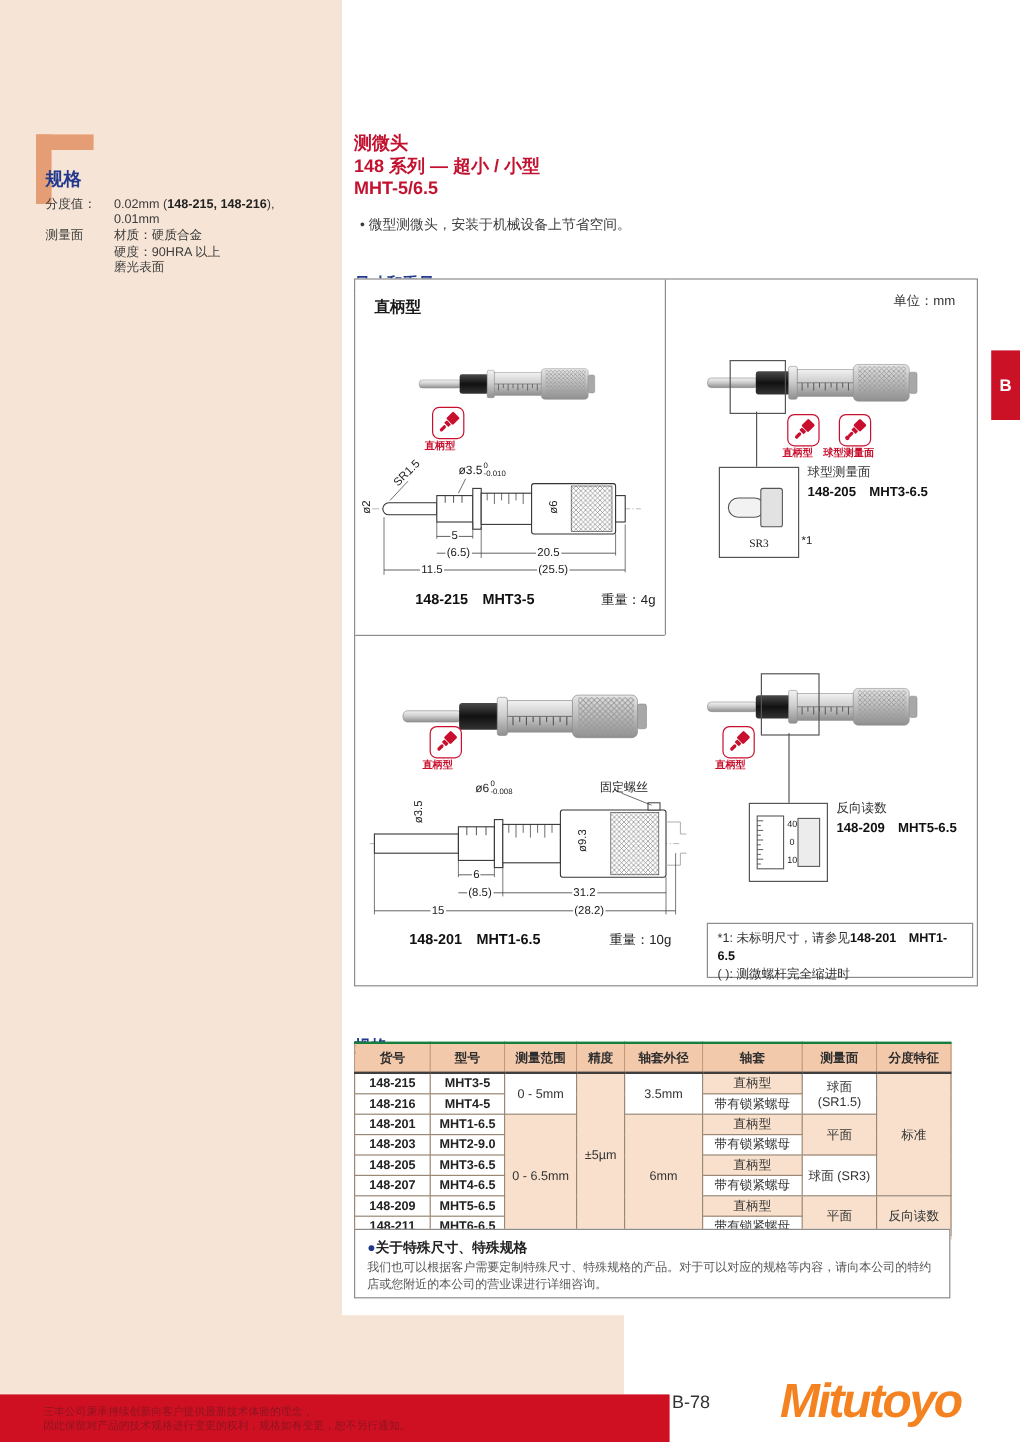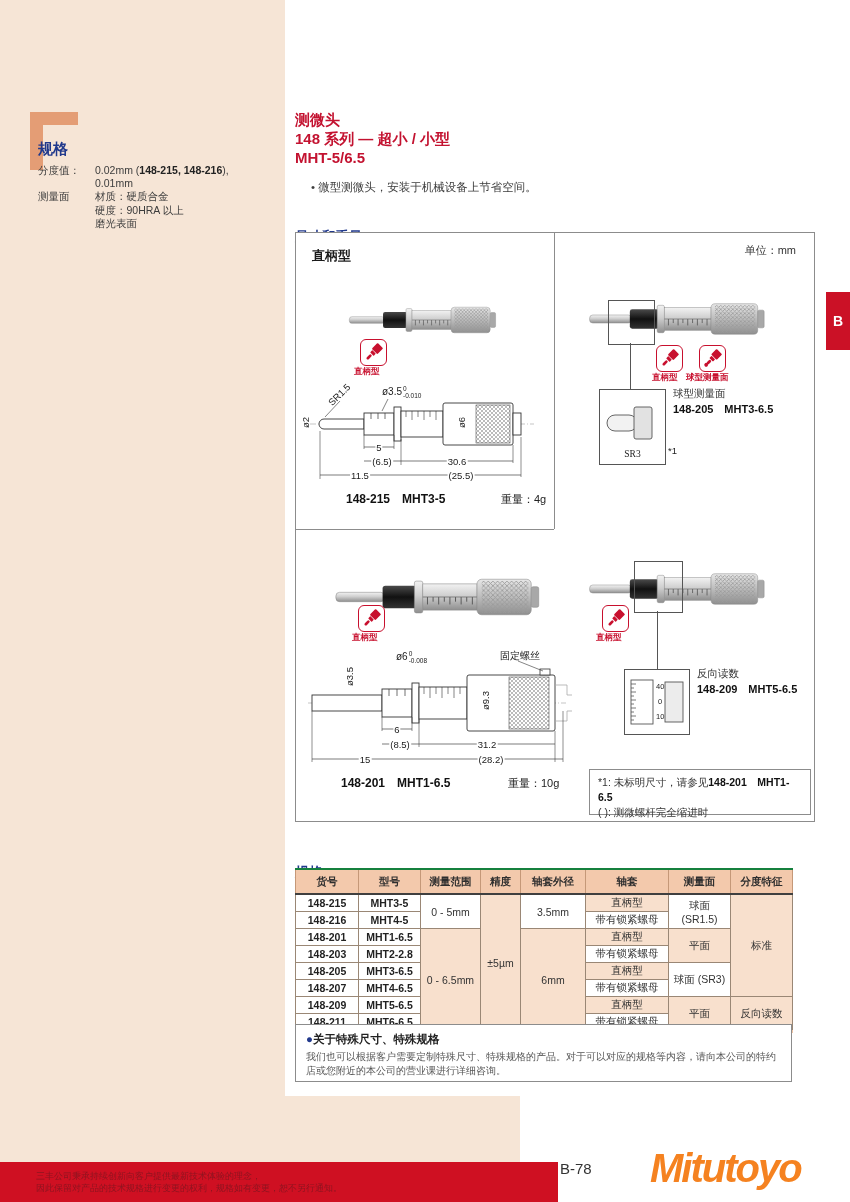--- a/index.html
+++ b/index.html
@@ -10,21 +10,21 @@
   .bottom-beige{position:absolute;left:0;top:1096px;width:520px;height:66px;background:#f6e5d6;}
   .bracket-h{position:absolute;left:30px;top:112px;width:48px;height:13px;background:#e49d75;}
   .bracket-v{position:absolute;left:30px;top:112px;width:13px;height:58px;background:#e49d75;}
   .side-head{position:absolute;left:38px;top:140px;font-size:15px;font-weight:bold;color:#21398c;}
   .specs{position:absolute;left:38px;top:164px;width:235px;font-size:10.5px;line-height:13.2px;color:#3c3c3c;}
   .spec-row{display:flex;}
   .spec-label{width:57px;flex:none;}
   .spec-val b{font-weight:bold;color:#222;}
   
   .title{position:absolute;left:295px;top:110px;font-size:15px;font-weight:bold;color:#c31230;line-height:19px;}
-  .bullet-line{position:absolute;left:311px;top:180px;font-size:11.5px;color:#3c3c3c;}
+  .bullet-line{position:absolute;left:300px;top:180px;font-size:11.5px;color:#3c3c3c;}
   .bullet-line::before{content:"• ";}
   .h-blue{position:absolute;font-weight:bold;color:#21398c;margin-top:24px;}
   
   .dbox{position:absolute;left:295px;top:232px;width:518px;height:588px;border:1px solid #8c8c8c;background:#fff;}
   .dbox .unit{position:absolute;right:18px;top:10px;font-size:11px;color:#333;}
   .vline{position:absolute;left:258px;top:0;width:1px;height:296px;background:#8c8c8c;}
   .hline{position:absolute;left:0;top:296px;width:258px;height:1px;background:#8c8c8c;}
   .sec-label{position:absolute;left:16px;top:14px;font-size:13px;font-weight:bold;color:#1a1a1a;}
   .photo{position:absolute;}
   .photo svg{width:100%;height:100%;display:block;}
@@ -201,21 +201,21 @@
       </svg>
       <span class="rot45" style="left:22px;top:0px;">SR1.5</span>
       <span class="rot" style="left:-4px;top:28px;">ø2</span>
       <span class="dlabel" style="left:78px;top:-3px;"><span>ø3.5</span><span class="tolstack">
             <i>0</i>
             <i>-0.010</i>
           </span></span>
       <span class="rot" style="left:152px;top:28px;">ø6</span>
       <span class="dim" style="left:75px;top:58px;">5</span>
       <span class="dim" style="left:78px;top:72px;">(6.5)</span>
-      <span class="dim" style="left:153px;top:72px;">30.6</span>
+      <span class="dim" style="left:153px;top:72px;">20.5</span>
       <span class="dim" style="left:56px;top:86px;">11.5</span>
       <span class="dim" style="left:157px;top:86px;">(25.5)</span>
     </div>
     <span class="cap-part" style="left:50px;top:258px;">148-215　MHT3-5</span>
     <span class="cap-weight" style="left:205px;top:259px;">重量：4g</span>
 
     <div class="photo" style="left:292px;top:55px;width:185px;height:62px;">
       <svg viewBox="0 0 230 64">
         <rect x="2" y="27" width="52" height="10" rx="4" fill="url(#gmetal)" stroke="#8a8a8a" stroke-width="0.6"></rect>
         <rect x="52" y="20" width="36" height="24" rx="3" fill="url(#gdark)"></rect>
@@ -410,21 +410,21 @@
       <tr>
         <td class="b w">148-201</td>
         <td class="b w">MHT1-6.5</td>
         <td rowspan="6" class="p">0 - 6.5mm</td>
         <td rowspan="6" class="p">6mm</td>
         <td class="p">直柄型</td>
         <td rowspan="2" class="p">平面</td>
       </tr>
       <tr>
         <td class="b w">148-203</td>
-        <td class="b w">MHT2-2.8</td>
+        <td class="b w">MHT2-9.0</td>
         <td class="w">带有锁紧螺母</td>
       </tr>
       <tr>
         <td class="b w">148-205</td>
         <td class="b w">MHT3-6.5</td>
         <td class="p">直柄型</td>
         <td rowspan="2" class="w">球面 (SR3)</td>
       </tr>
       <tr>
         <td class="b w">148-207</td>

